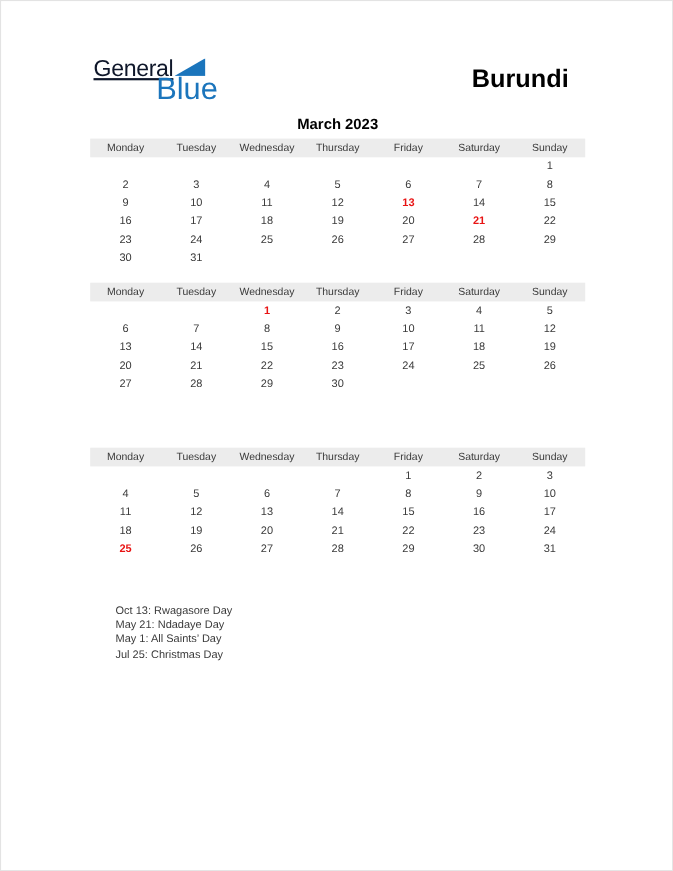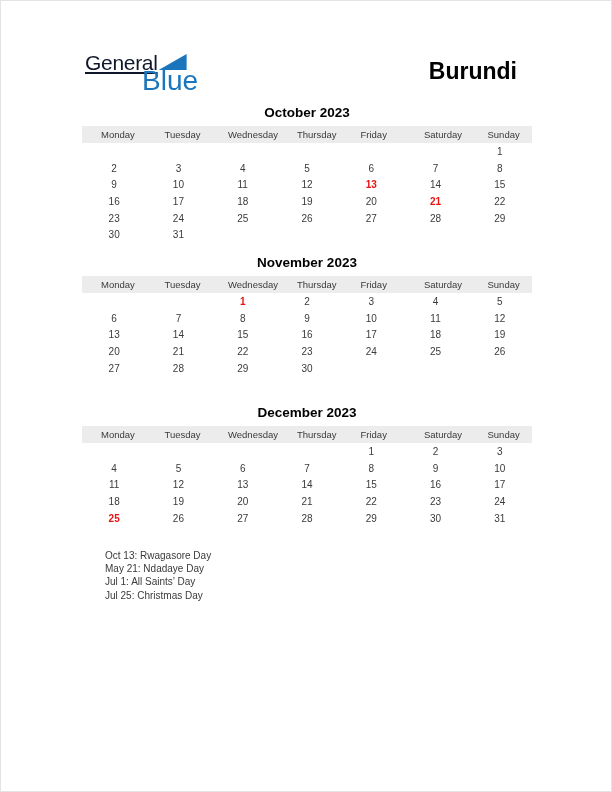--- a/index.html
+++ b/index.html
@@ -47,21 +47,21 @@
   .month:nth-of-type(3){top:402px;}
   .month-title{
     text-align:center;font-size:13.5px;font-weight:700;color:#000;
     line-height:19px;
   }
   .weekday-row{
     display:flex;background:var(--hdr-bg);height:17px;
     align-items:center;margin-top:4px;
   }
   .weekday{
-    flex:1;text-align:left;font-size:9.5px;color:var(--day-ink);margin-left:19px;
+    flex:1;text-align:center;font-size:9.5px;color:var(--day-ink);
   }
   .week-row{display:flex;height:16.7px;align-items:center;}
   .day-cell{
     flex:1;text-align:center;font-size:10px;color:var(--day-ink);
   }
   .day-cell.red{color:var(--red);font-weight:700;}
   
   .holiday-notes{position:absolute;left:86px;top:548px;}
   .holiday-note{font-size:10px;line-height:13.2px;color:var(--day-ink);margin-left:18px;}
 </style>
@@ -70,21 +70,21 @@
 
 <div class="logo">
   <span class="logo-general">General</span><span class="logo-triangle"></span>
   <span class="logo-blue">Blue</span>
 </div>
 
 <h1 class="country">Burundi</h1>
 
 <main id="months">
   <section class="month">
-    <h2 class="month-title">October 2023</h2>
+    <h2 class="month-title">March 2023</h2>
     <div class="weekday-row">
         <span class="weekday">Monday</span>
         <span class="weekday">Tuesday</span>
         <span class="weekday">Wednesday</span>
         <span class="weekday">Thursday</span>
         <span class="weekday">Friday</span>
         <span class="weekday">Saturday</span>
         <span class="weekday">Sunday</span>
       </div>
     <div class="weeks">
@@ -139,21 +139,20 @@
           <span class="day-cell"></span>
           <span class="day-cell"></span>
           <span class="day-cell"></span>
           <span class="day-cell"></span>
           <span class="day-cell"></span>
         </div>
       </div>
   </section>
 
   <section class="month">
-    <h2 class="month-title">November 2023</h2>
     <div class="weekday-row">
         <span class="weekday">Monday</span>
         <span class="weekday">Tuesday</span>
         <span class="weekday">Wednesday</span>
         <span class="weekday">Thursday</span>
         <span class="weekday">Friday</span>
         <span class="weekday">Saturday</span>
         <span class="weekday">Sunday</span>
       </div>
     <div class="weeks">
@@ -199,21 +198,20 @@
           <span class="day-cell">29</span>
           <span class="day-cell">30</span>
           <span class="day-cell"></span>
           <span class="day-cell"></span>
           <span class="day-cell"></span>
         </div>
       </div>
   </section>
 
   <section class="month">
-    <h2 class="month-title">December 2023</h2>
     <div class="weekday-row">
         <span class="weekday">Monday</span>
         <span class="weekday">Tuesday</span>
         <span class="weekday">Wednesday</span>
         <span class="weekday">Thursday</span>
         <span class="weekday">Friday</span>
         <span class="weekday">Saturday</span>
         <span class="weekday">Sunday</span>
       </div>
     <div class="weeks">
@@ -262,15 +260,15 @@
           <span class="day-cell">30</span>
           <span class="day-cell">31</span>
         </div>
       </div>
   </section>
 </main>
 
 <footer class="holiday-notes" id="holiday-notes">
     <div class="holiday-note">Oct 13: Rwagasore Day</div>
     <div class="holiday-note">May 21: Ndadaye Day</div>
-    <div class="holiday-note">Jul 1: All Saints’ Day</div>
+    <div class="holiday-note">May 1: All Saints’ Day</div>
     <div class="holiday-note">Jul 25: Christmas Day</div>
   </footer>
 
 </body></html>

